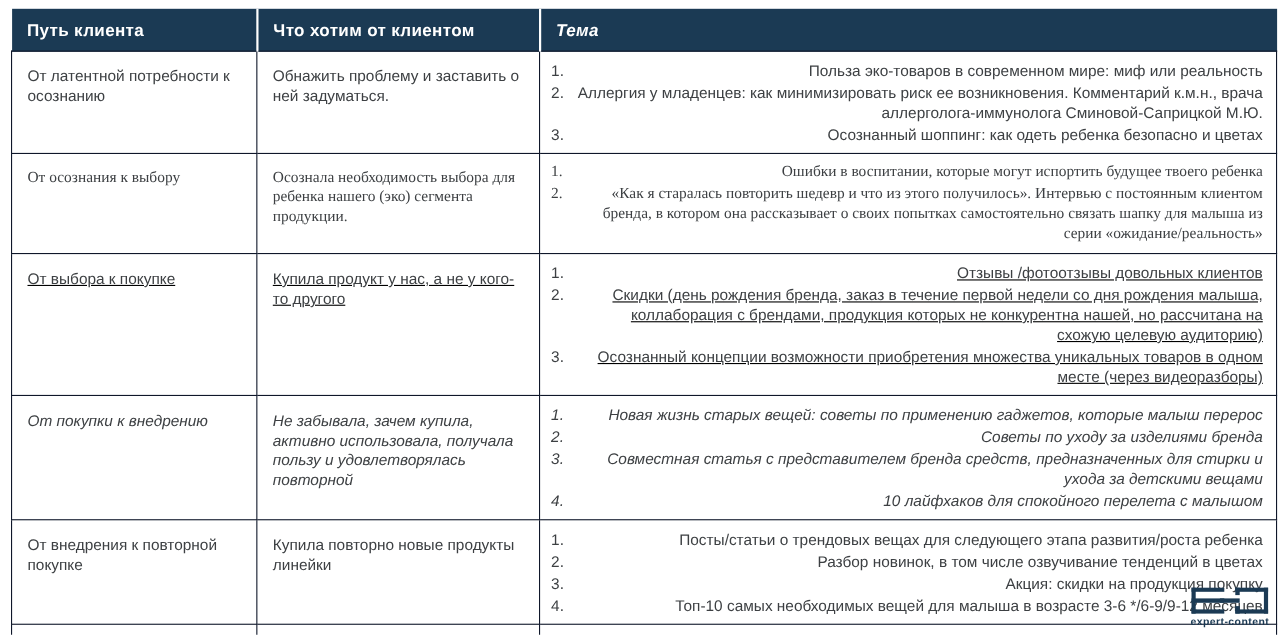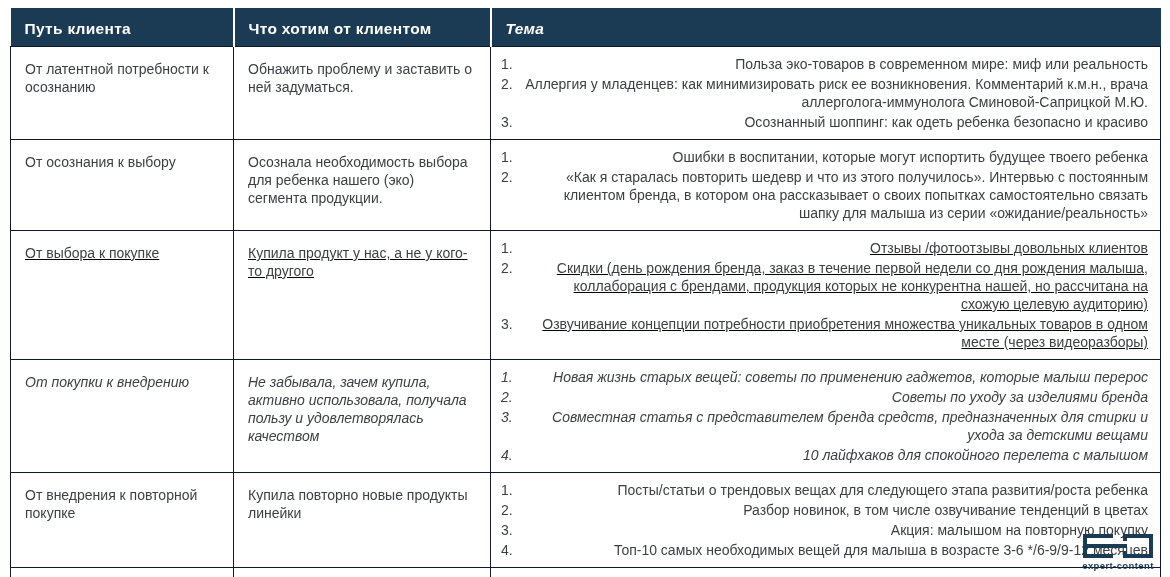--- a/index.html
+++ b/index.html
@@ -33,21 +33,21 @@
   td {
     border: 1px solid #0f172a;
     vertical-align: top;
     color: #3d4043;
     font-size: 14px;
     line-height: 18px;
   }
   td.journey, td.goal { padding: 13px 14px 10px 14px; }
   td.topics-cell { padding: 8px 12px 6px 10px; }
   tr.r1 { height: 84px; }
-  tr.r2 { height: 74px; }
+  tr.r2 { height: 74px; font-family: Liberation Serif, serif; }
   tr.r3 { height: 104px; text-decoration: underline; }
   tr.r4 { height: 75px; font-style: italic; }
   tr.r5 { height: 94px; }
   tr.r6 { height: 56px; }
   ol.topics {
     margin: 0; padding: 0;
     list-style: none;
     counter-reset: topic;
   }
   ol.topics li {
@@ -96,65 +96,65 @@
       </tr>
     </thead>
     <tbody>
       <tr class="r1">
         <td class="journey">От латентной потребности к осознанию</td>
         <td class="goal">Обнажить проблему и заставить о ней задуматься.</td>
         <td class="topics-cell">
           <ol class="topics">
             <li>Польза эко-товаров в современном мире: миф или реальность</li>
             <li>Аллергия у младенцев: как минимизировать риск ее возникновения. Комментарий к.м.н., врача аллерголога-иммунолога Сминовой-Саприцкой М.Ю.</li>
-            <li>Осознанный шоппинг: как одеть ребенка безопасно и красиво</li>
+            <li>Осознанный шоппинг: как одеть ребенка безопасно и цветах</li>
           </ol>
         </td>
       </tr>
       <tr class="r2">
         <td class="journey">От осознания к выбору</td>
         <td class="goal">Осознала необходимость выбора для ребенка  нашего (эко) сегмента продукции.</td>
         <td class="topics-cell">
           <ol class="topics">
             <li>Ошибки в воспитании, которые могут испортить будущее твоего ребенка</li>
             <li>«Как я старалась повторить шедевр и что из этого получилось». Интервью с постоянным клиентом бренда, в котором она рассказывает о своих попытках самостоятельно связать шапку для малыша из серии «ожидание/реальность»</li>
           </ol>
         </td>
       </tr>
       <tr class="r3">
         <td class="journey">От выбора к покупке</td>
         <td class="goal">Купила продукт у нас, а не у кого-то другого</td>
         <td class="topics-cell">
           <ol class="topics">
             <li>Отзывы /фотоотзывы довольных клиентов</li>
             <li>Скидки (день рождения бренда, заказ в течение первой недели со дня рождения малыша, коллаборация с брендами, продукция которых не конкурентна нашей, но рассчитана на схожую целевую аудиторию)</li>
-            <li>Озвучивание концепции потребности приобретения множества уникальных товаров в одном месте (через видеоразборы)</li>
+            <li>Осознанный концепции возможности приобретения множества уникальных товаров в одном месте (через видеоразборы)</li>
           </ol>
         </td>
       </tr>
       <tr class="r4">
         <td class="journey">От покупки к внедрению</td>
-        <td class="goal">Не забывала, зачем купила, активно использовала, получала пользу и удовлетворялась качеством</td>
+        <td class="goal">Не забывала, зачем купила, активно использовала, получала пользу и удовлетворялась повторной</td>
         <td class="topics-cell">
           <ol class="topics">
             <li>Новая жизнь старых вещей: советы по применению гаджетов, которые малыш перерос</li>
             <li>Советы по уходу за изделиями бренда</li>
             <li>Совместная статья с представителем бренда средств, предназначенных для стирки и ухода за детскими вещами</li>
             <li>10 лайфхаков для спокойного перелета с малышом</li>
           </ol>
         </td>
       </tr>
       <tr class="r5">
         <td class="journey">От внедрения к повторной покупке</td>
         <td class="goal">Купила повторно новые продукты линейки</td>
         <td class="topics-cell">
           <ol class="topics">
             <li>Посты/статьи о трендовых вещах для следующего этапа развития/роста ребенка</li>
             <li>Разбор новинок, в том числе озвучивание тенденций в цветах</li>
-            <li>Акция: малышом на повторную покупку</li>
+            <li>Акция: скидки на продукция покупку</li>
             <li>Топ-10 самых необходимых вещей для малыша в возрасте 3-6 */6-9/9-12 месяцев</li>
           </ol>
         </td>
       </tr>
       <tr class="r6">
         <td class="journey">От повторной покупки к лояльности</td>
         <td class="goal">Рассказывала и рекомендовала нас</td>
         <td class="topics-cell">
           <ol class="topics">
             <li>Интервью с удовлетворенными и счастливыми покупателями</li>

